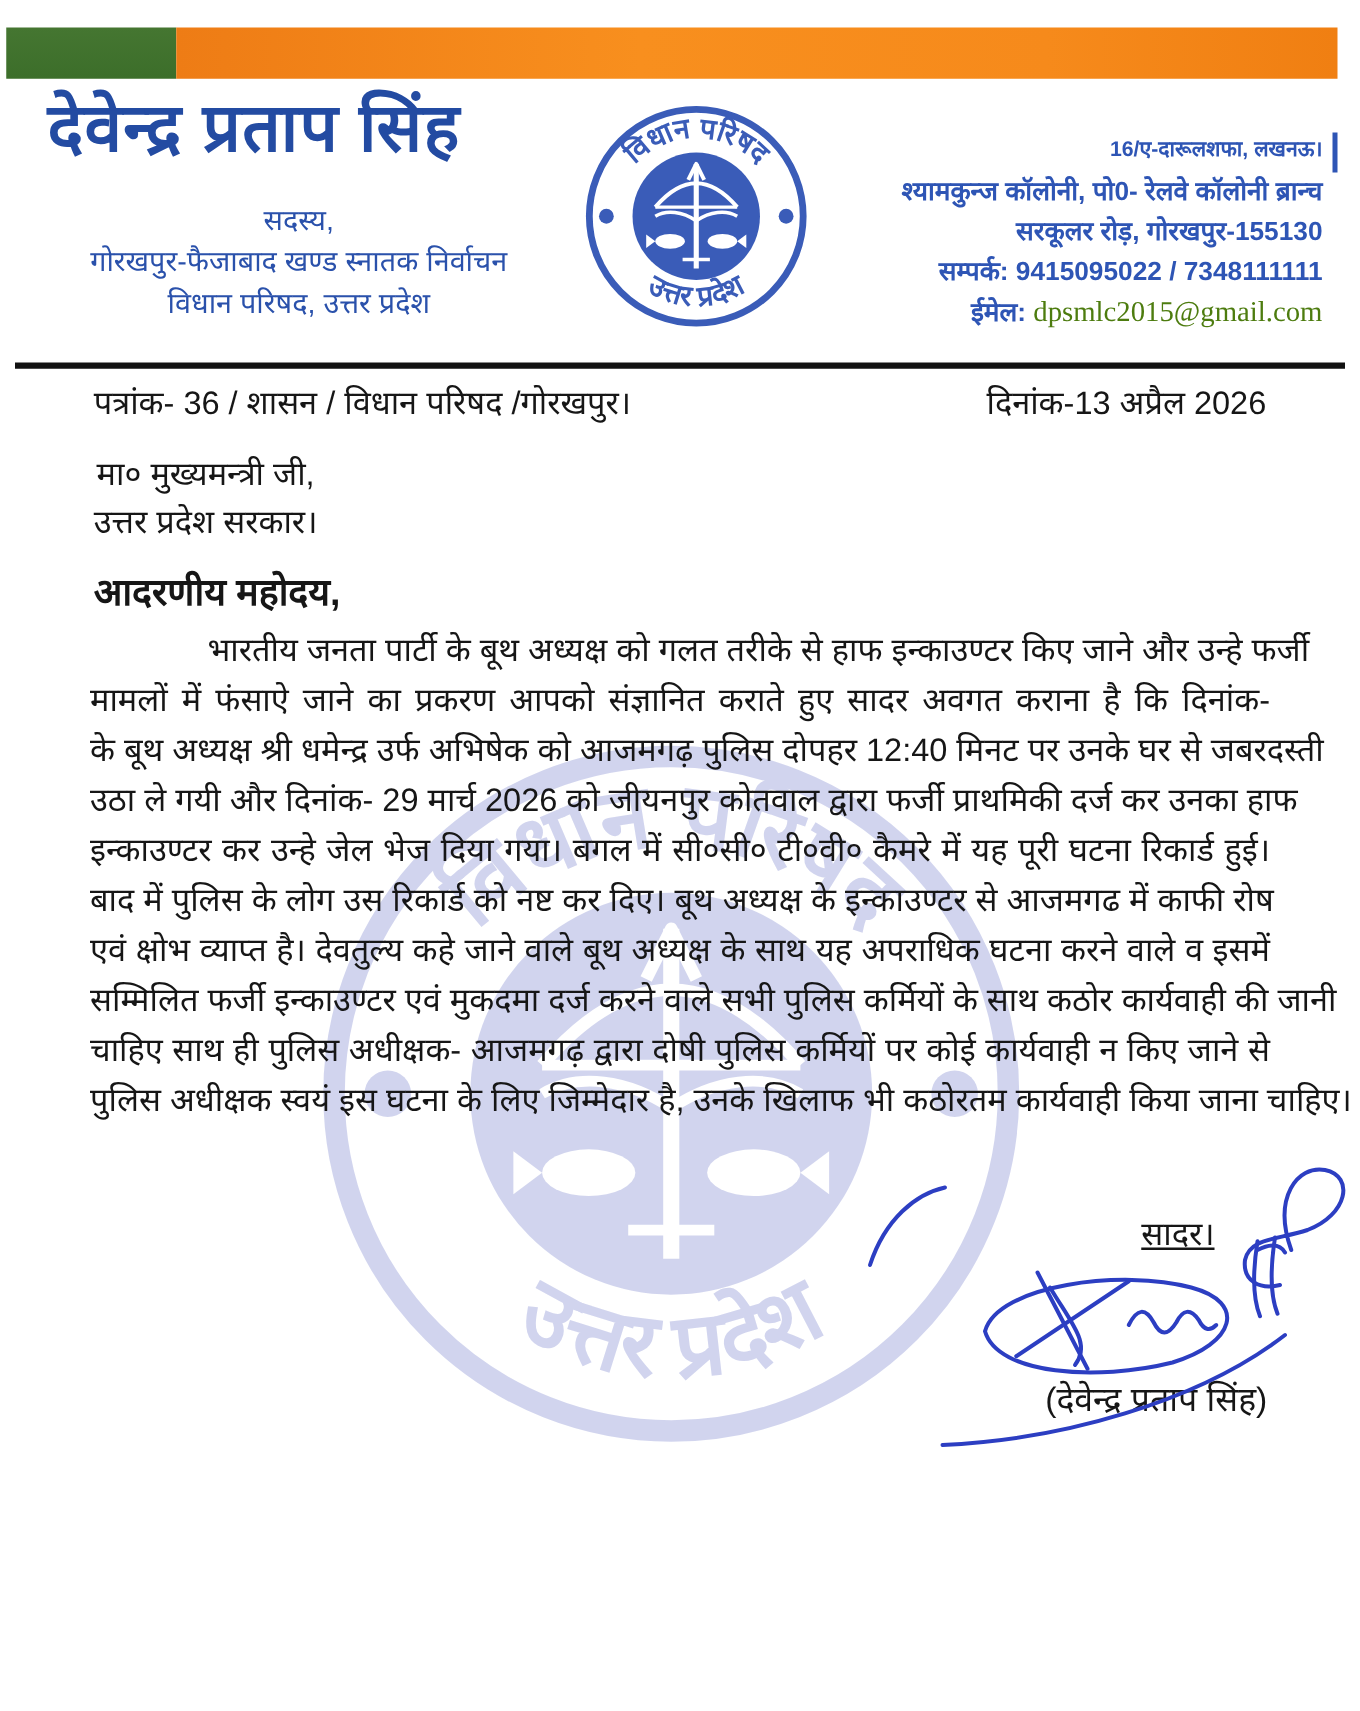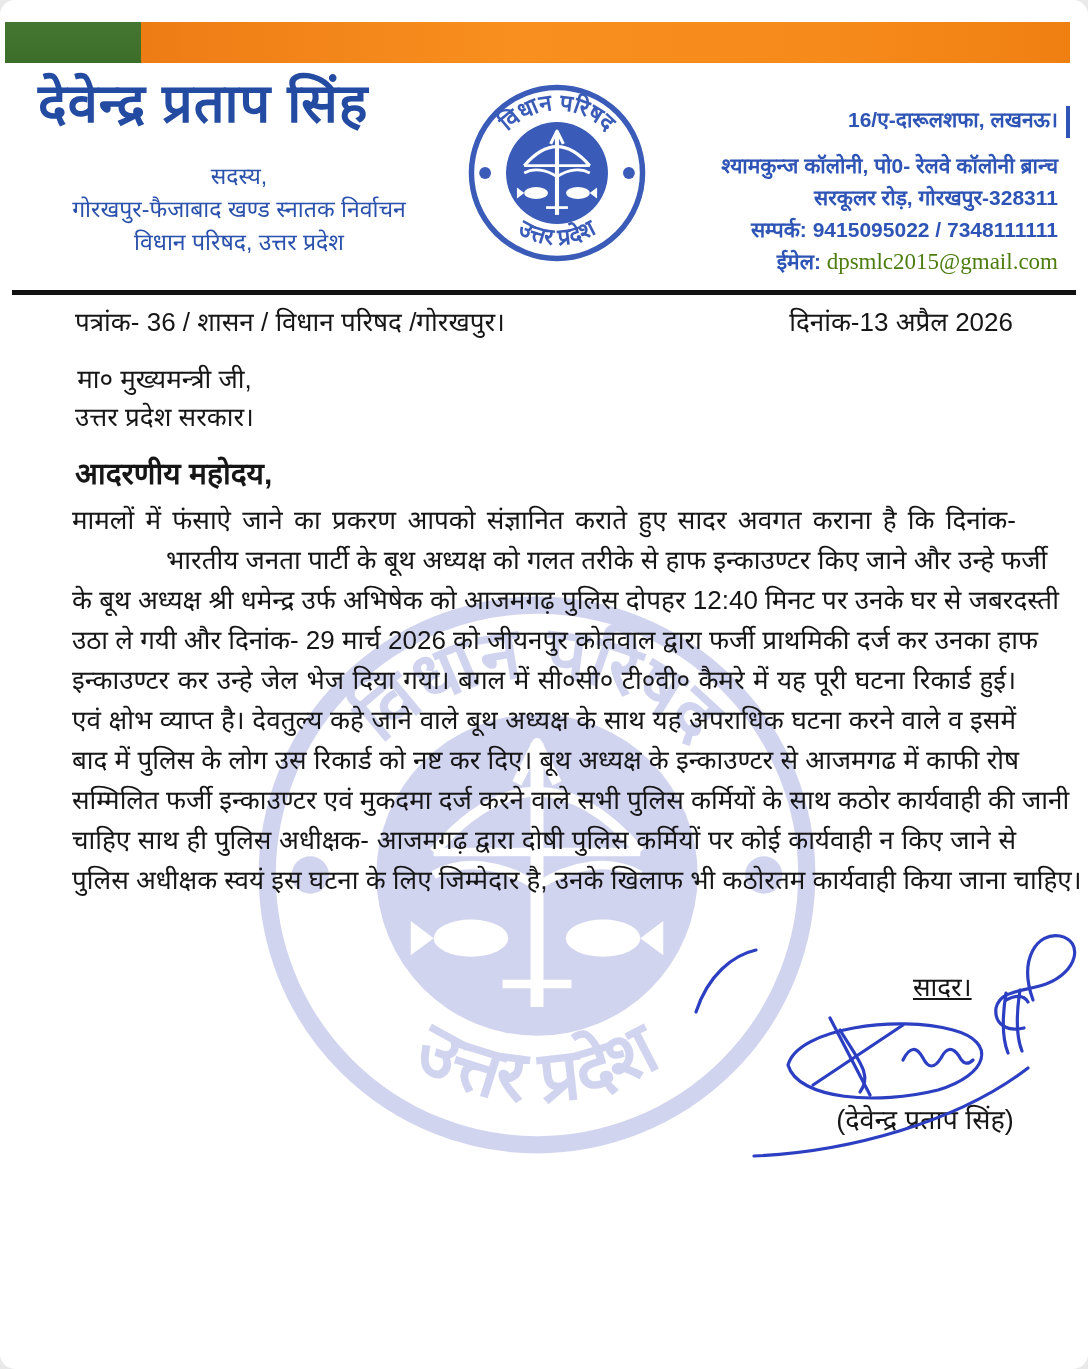--- a/index.html
+++ b/index.html
@@ -1,41 +1,40 @@
 <!DOCTYPE html>
 <html><head>
 <meta charset="utf-8">
 <style>
   html,body{margin:0;padding:0;background:#e9e9e9;}
   .page{
     position:relative;width:1088px;height:1369px;margin:0 auto;
     background:#ffffff;overflow:hidden;
     font-family:"Liberation Sans","DejaVu Sans",sans-serif;
     color:#161616;
-    border-radius:15px;
   }
   
   .band{position:absolute;top:22px;left:5px;width:1065px;height:41px;display:flex;}
   .band .green{width:136px;height:100%;background:linear-gradient(180deg,#457631,#3c6e2a);}
   .band .orange{flex:1;height:100%;background:linear-gradient(90deg,#ee7c15,#f88f1e 40%,#f68a1b 75%,#f07f12);}
   
   .mp-name{
     position:absolute;left:38px;top:74px;width:400px;
     font-size:54px;font-weight:bold;color:#234ba2;letter-spacing:1px;line-height:1.1;
   }
   .mp-titles{
     position:absolute;left:58px;top:160px;width:362px;text-align:center;
     color:#2a51ab;font-weight:normal;font-size:23px;line-height:33px;
   }
   .seal-top{position:absolute;left:466px;top:82px;width:182px;height:182px;color:#3a5cb8;}
   .addr{
     position:absolute;right:30px;top:104px;width:400px;text-align:right;
     color:#2e55b5;font-weight:bold;font-size:21px;line-height:32px;
   }
-  .addr .first{font-size:21px;margin-bottom:14px;}
+  .addr .first{font-size:17px;margin-bottom:2px;}
   .addr .email-val{font-family:"Liberation Serif","DejaVu Serif",serif;font-weight:normal;font-size:23px;color:#4d7c0f;}
   .addr-bar{position:absolute;right:18px;top:106px;width:4px;height:32px;background:#2e55b5;}
   
   .rule{position:absolute;top:290px;left:12px;width:1064px;height:5px;background:#121212;}
   
   .refrow{position:absolute;top:303px;left:75px;right:75px;font-size:26px;font-weight:500;}
   .refrow .date{position:absolute;right:0;top:0;}
   .recipient{position:absolute;left:75px;top:360px;font-size:26px;font-weight:500;line-height:38px;text-align:center;}
   .salutation{position:absolute;left:75px;top:452px;font-size:30px;font-weight:700;}
   
@@ -104,48 +103,48 @@
     <div>विधान परिषद, उत्तर प्रदेश</div>
   </div>
 
   <svg class="seal-top" viewBox="0 0 200 200">
     <use href="#seal"></use>
   </svg>
 
   <div class="addr">
     <div class="first">16/ए-दारूलशफा, लखनऊ।</div>
     <div>श्यामकुन्ज कॉलोनी, पो0- रेलवे कॉलोनी ब्रान्च</div>
-    <div>सरकूलर रोड़, गोरखपुर-328311</div>
+    <div>सरकूलर रोड़, गोरखपुर-155130</div>
     <div><span>सम्पर्क:</span><span> 9415095022 / 7348111111</span></div>
     <div><span>ईमेल:</span><span class="email-val"> dpsmlc2015@gmail.com</span></div>
   </div>
   <div class="addr-bar"></div>
 
   <div class="rule"></div>
 
   <div class="refrow">
     <span>पत्रांक- 36 / शासन / विधान परिषद /गोरखपुर।</span>
     <span class="date">दिनांक-13 अप्रैल 2026</span>
   </div>
 
   <div class="recipient">
     <div>मा० मुख्यमन्त्री जी,</div>
     <div>उत्तर प्रदेश सरकार।</div>
   </div>
 
   <div class="salutation">आदरणीय महोदय,</div>
 
   <div class="body-text">
+    <div class="ln indent">भारतीय जनता पार्टी के बूथ अध्यक्ष को गलत तरीके से हाफ इन्काउण्टर किए जाने और उन्हे फर्जी</div>
     <div class="ln">मामलों में फंसाऐ जाने का प्रकरण आपको संज्ञानित कराते हुए सादर अवगत कराना है कि दिनांक-</div>
-    <div class="ln indent">भारतीय जनता पार्टी के बूथ अध्यक्ष को गलत तरीके से हाफ इन्काउण्टर किए जाने और उन्हे फर्जी</div>
     <div class="ln">के बूथ अध्यक्ष श्री धमेन्द्र उर्फ अभिषेक को आजमगढ़ पुलिस दोपहर 12:40 मिनट पर उनके घर से जबरदस्ती</div>
     <div class="ln">उठा ले गयी और दिनांक- 29 मार्च 2026 को जीयनपुर कोतवाल द्वारा फर्जी प्राथमिकी दर्ज कर उनका हाफ</div>
     <div class="ln">इन्काउण्टर कर उन्हे जेल भेज दिया गया। बगल में सी०सी० टी०वी० कैमरे में यह पूरी घटना रिकार्ड हुई।</div>
+    <div class="ln">बाद में पुलिस के लोग उस रिकार्ड को नष्ट कर दिए। बूथ अध्यक्ष के इन्काउण्टर से आजमगढ में काफी रोष</div>
     <div class="ln">एवं क्षोभ व्याप्त है। देवतुल्य कहे जाने वाले बूथ अध्यक्ष के साथ यह अपराधिक घटना करने वाले व इसमें</div>
-    <div class="ln">बाद में पुलिस के लोग उस रिकार्ड को नष्ट कर दिए। बूथ अध्यक्ष के इन्काउण्टर से आजमगढ में काफी रोष</div>
     <div class="ln">सम्मिलित फर्जी इन्काउण्टर एवं मुकदमा दर्ज करने वाले सभी पुलिस कर्मियों के साथ कठोर कार्यवाही की जानी</div>
     <div class="ln">चाहिए साथ ही पुलिस अधीक्षक- आजमगढ़ द्वारा दोषी पुलिस कर्मियों पर कोई कार्यवाही न किए जाने से</div>
     <div class="ln last">पुलिस अधीक्षक स्वयं इस घटना के लिए जिम्मेदार है, उनके खिलाफ भी कठोरतम कार्यवाही किया जाना चाहिए।</div>
   </div>
 
   <div class="regards">सादर।</div>
 
   <svg class="signature" viewBox="0 0 456 240">
     <g fill="none" stroke="#2c3ec2" stroke-width="3.2" stroke-linecap="round">
       <path d="M68 92 C80 55 105 35 128 30"></path>

